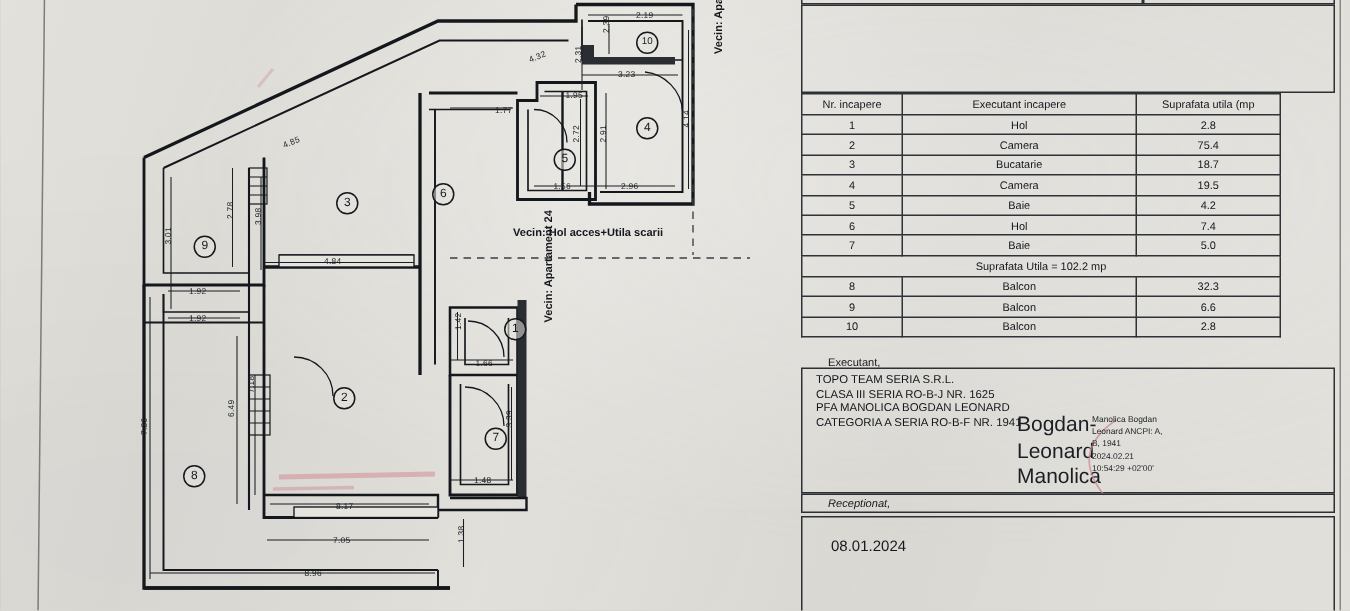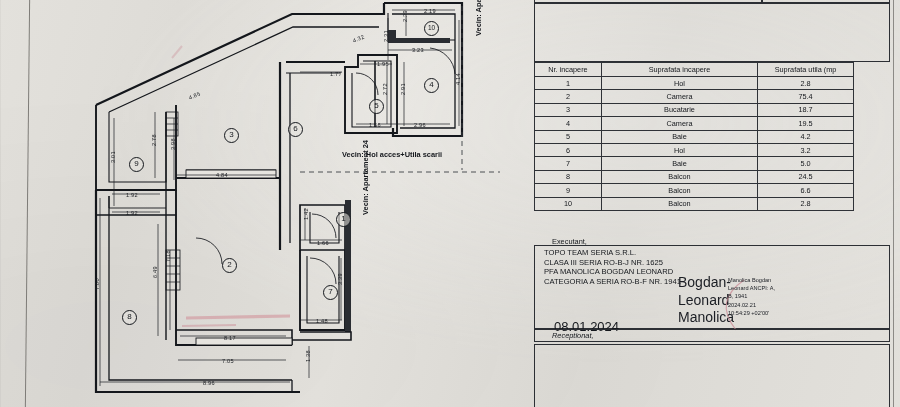--- a/index.html
+++ b/index.html
@@ -70,21 +70,21 @@
   }
   .signame{
     position:absolute;font-size:14px;color:#1b1e24;line-height:17.5px;
     font-family:"Liberation Sans",sans-serif;
   }
   .sigmeta{
     position:absolute;font-size:5.6px;color:#1b1e24;line-height:8.2px;
     font-family:"Liberation Sans",sans-serif;
   }
   .sigswoosh{position:absolute;pointer-events:none;}
-  .dt{position:absolute;font-size:13px;color:#14171c;}
+  .dt{position:absolute;font-size:10px;color:#14171c;margin-top:40px;}
   .recep{position:absolute;font-size:7.4px;color:#14171c;}
 </style>
 </head>
 <body>
 
 <div id="sheet"></div>
 <div class="edge-line" style="left:27px;top:0;width:1.4px;height:407px;background:#7e7c78;transform:rotate(.6deg);"></div>
 <div class="edge-line" style="left:893px;top:0;width:1.4px;height:407px;background:#8c8a86;"></div>
 
 <div id="plan">
@@ -252,21 +252,21 @@
 
   <div class="bx" style="left:18px;top:0;width:228px;height:9px;"></div>
   <div class="bx" style="left:246px;top:0;width:128px;height:9px;"></div>
 
   <div class="bx" style="left:18px;top:9px;width:356px;height:59px;"></div>
 
   <table class="tbl" style="left:18px;top:68px;width:320px;">
     <thead>
       <tr>
         <th class="c-nr">Nr. incapere</th>
-        <th class="c-den">Suprafata incapere</th>
+        <th class="c-den">Executant incapere</th>
         <th class="c-sup">Suprafata utila (mp</th>
       </tr>
     </thead>
     <tbody id="tbody-main">
         <tr>
           <td>1</td>
           <td>Hol</td>
           <td>2.8</td>
         </tr>
         <tr>
@@ -285,31 +285,34 @@
           <td>19.5</td>
         </tr>
         <tr>
           <td>5</td>
           <td>Baie</td>
           <td>4.2</td>
         </tr>
         <tr>
           <td>6</td>
           <td>Hol</td>
-          <td>3.2</td>
+          <td>7.4</td>
         </tr>
         <tr>
           <td>7</td>
           <td>Baie</td>
           <td>5.0</td>
         </tr>
+        <tr class="span-row">
+          <td colspan="3">Suprafata Utila = 102.2 mp</td>
+        </tr>
         <tr>
           <td>8</td>
           <td>Balcon</td>
-          <td>24.5</td>
+          <td>32.3</td>
         </tr>
         <tr>
           <td>9</td>
           <td>Balcon</td>
           <td>6.6</td>
         </tr>
         <tr>
           <td>10</td>
           <td>Balcon</td>
           <td>2.8</td>

